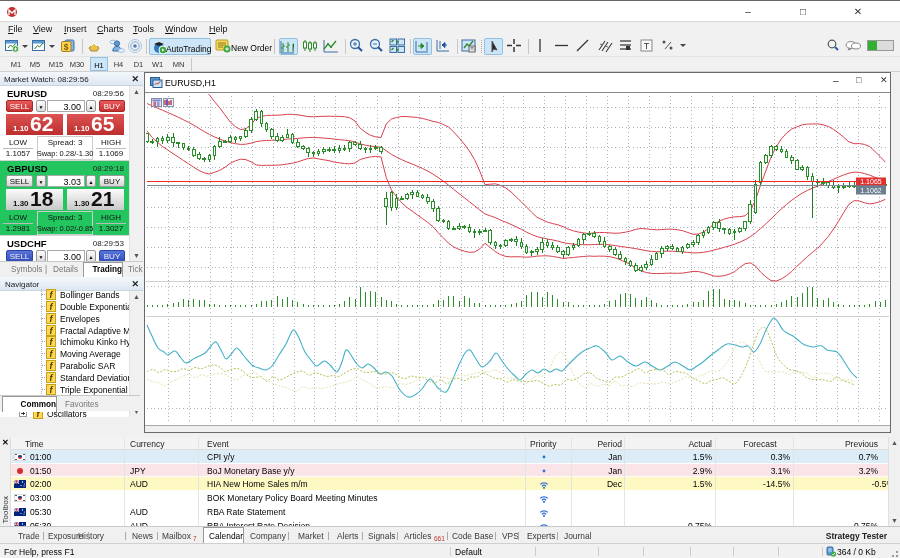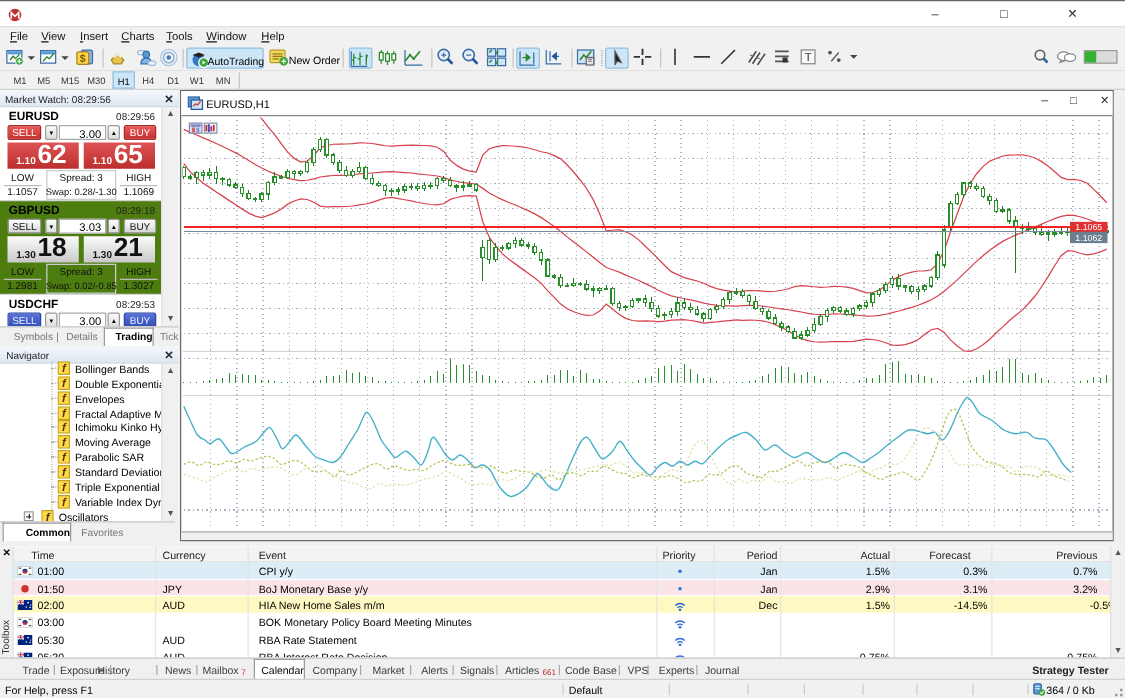--- a/index.html
+++ b/index.html
@@ -438,21 +438,21 @@
       <div class="abs info" style="left:3px;top:52px;width:30px;border-bottom:1px solid #bbb;padding-bottom:1px">LOW</div>
       <div class="abs info" style="right:3px;top:52px;width:30px;border-bottom:1px solid #bbb;padding-bottom:1px">HIGH</div>
       <div class="abs" style="left:37px;top:50px;width:56px;height:24px;border:1px solid #ccc"></div>
       <div class="abs info" style="left:37px;top:52px;width:56px">Spread: 3</div>
       <div class="abs info" style="left:3px;top:63px;width:30px">1.1057</div>
       <div class="abs info" style="left:35px;top:63px;width:60px;font-size:7.5px;white-space:nowrap">Swap: 0.28/-1.30</div>
       <div class="abs info" style="right:3px;top:63px;width:30px">1.1069</div>
       <div class="abs" style="left:0;top:74px;width:129px;height:2px;background:#d4d4d4"></div>
     </div>
 
-    <div class="abs" style="left:0;top:75px;width:129px;height:76px;background:#4d7c0f">
+    <div class="abs" style="left:0;top:75px;width:129px;height:76px;background:#22c55e">
       <div class="abs mw-sym" style="left:7px;top:2px">GBPUSD</div>
       <div class="abs mw-time" style="right:5px;top:3px">08:29:18</div>
       <div class="abs btn-gray" style="left:6px;top:14px;width:27px;height:12px;text-align:center;line-height:12px;font-size:8px">SELL</div>
       <div class="abs udbtn" style="left:36px;top:14px;width:10px;height:12px;font-size:5px;line-height:12px">▼</div>
       <div class="abs spin" style="left:47px;top:14px;width:38px;height:12px;line-height:12px;text-align:right;padding-right:3px">3.03</div>
       <div class="abs udbtn" style="left:86px;top:14px;width:10px;height:12px;font-size:5px;line-height:12px">▲</div>
       <div class="abs btn-gray" style="left:99px;top:14px;width:26px;height:12px;text-align:center;line-height:12px;font-size:8px">BUY</div>
       <div class="abs bigbox-gray" style="left:6px;top:28px;width:57px;height:21px">
          <span style="position:absolute;left:7px;bottom:2px;font-size:8px;font-weight:bold">1.30</span>
          <span style="position:absolute;left:24px;bottom:-1px;font-size:21px;font-weight:bold">18</span>
@@ -566,21 +566,21 @@
 <div class="abs" style="left:33px;top:407.5000000000002px;width:10px;height:11px"><svg width="10" height="11">
       <rect x="0.5" y="0.5" width="9" height="10" fill="#ffd84d" stroke="#c8a020"></rect>
       <text x="5" y="8.5" font-size="9" font-style="italic" font-weight="bold" text-anchor="middle" fill="#4a3a00">f</text>
     </svg></div>
 <div class="abs tree" style="left:47px;top:408.5000000000002px">Oscillators</div>
 <div class="abs" style="left:41px;top:289px;width:1px;height:123px;border-left:1px dotted #bbb"></div>
 <div class="abs scroll" style="left:129px;top:291px;width:14px;height:126px">
   <div style="text-align:center;font-size:7px;padding-top:2px">▲</div>
   <div style="position:absolute;bottom:2px;width:100%;text-align:center;font-size:7px">▼</div>
 </div>
-<div class="abs tabrow" style="left:0;top:417px;width:140px;height:16px">
+<div class="abs tabrow" style="left:0;top:395px;width:140px;height:16px">
   <div class="tab on" style="left:2px;top:0px;width:55px;height:16px;line-height:15px">Common</div>
   <div class="tab" style="left:65px;top:4px">Favorites</div>
 </div>
 <div class="abs" style="left:0;top:433px;width:143px;height:4px;background:#f0f0f0"></div>
 
 <div class="abs" style="left:0;top:437px;width:900px;height:89px;background:#fff;overflow:hidden">
     <div class="abs" style="left:0;top:0;width:11px;height:89px;background:#f0f0f0;border-right:1px solid #ddd">
       <span style="position:absolute;left:-11px;top:66px;font-size:8px;color:#333;transform:rotate(-90deg);white-space:nowrap;display:block;width:32px">Toolbox</span>
       <span style="position:absolute;left:2px;top:1px;font-size:8px;font-weight:bold">✕</span>
     </div>

